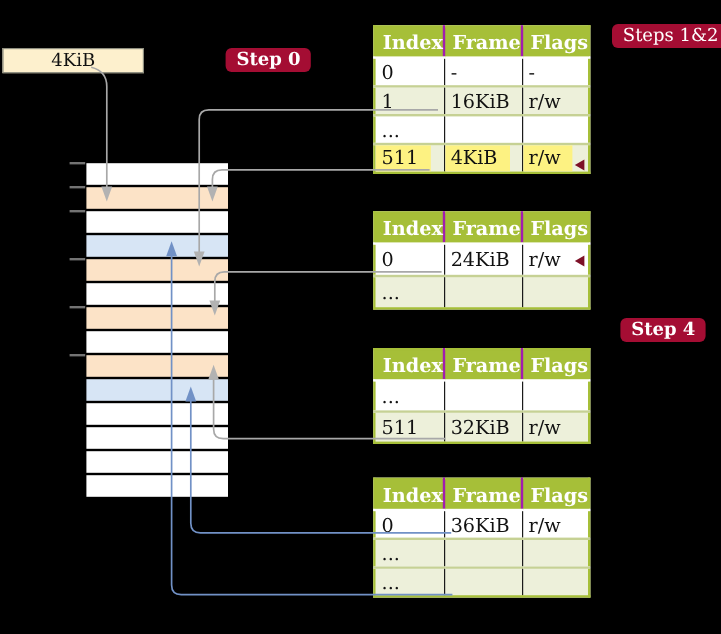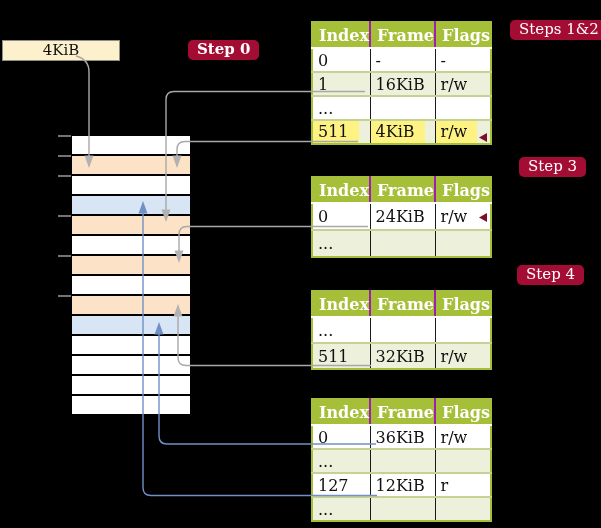--- a/index.html
+++ b/index.html
@@ -49,22 +49,21 @@
 </style>
 </head>
 <body>
 
 <div class="stage">
 
   <div class="box4">4KiB</div>
 
   <div class="badge" style="left:188px;top:40px;font-weight:bold;">Step 0</div>
   <div class="badge" style="left:510px;top:20px;">Steps 1&amp;2</div>
-  <div class="badge" style="left:519px;top:157px;">Step 3</div>
-  <div class="badge" style="left:517px;top:265px;">Step 4</div>
+  <div class="badge" style="left:517px;top:265px;font-weight:bold;">Step 4</div>
 
   <div class="mem">
       <div class="row c-white"></div>
       <div class="row c-peach"></div>
       <div class="row c-white"></div>
       <div class="row c-blue"></div>
       <div class="row c-peach"></div>
       <div class="row c-white"></div>
       <div class="row c-peach"></div>
       <div class="row c-white"></div>
@@ -191,25 +190,20 @@
       <tr>
         <td>0</td>
         <td>36KiB</td>
         <td>r/w</td>
       </tr>
       <tr class="shade">
         <td>...</td>
         <td></td>
         <td></td>
       </tr>
-      <tr>
-        <td>127</td>
-        <td>12KiB</td>
-        <td>r</td>
-      </tr>
       <tr class="shade">
         <td>...</td>
         <td></td>
         <td></td>
       </tr>
     </tbody>
   </table>
 
   <svg class="overlay" width="601" height="528" viewBox="0 0 601 528">
     <g>

